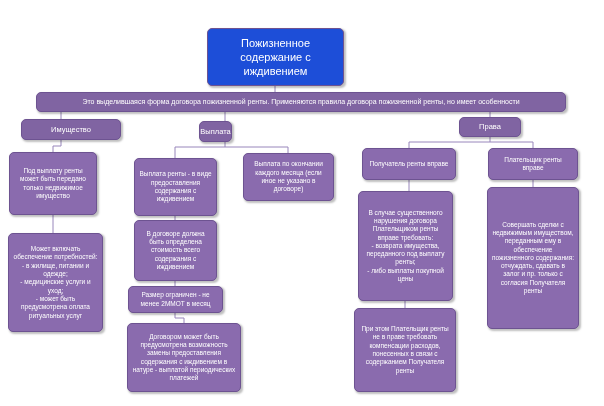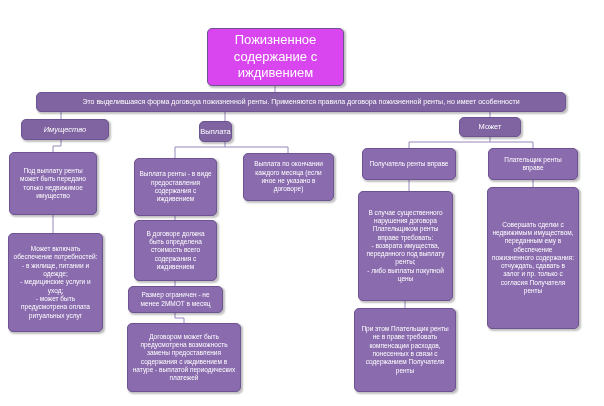--- a/index.html
+++ b/index.html
@@ -8,21 +8,21 @@
     font-family:"Liberation Sans", sans-serif;
   }
   .connectors{position:absolute;left:0;top:0;width:604px;height:406px;pointer-events:none;}
   .node{
     position:absolute;box-sizing:border-box;color:#ffffff;text-align:center;
     display:flex;align-items:center;justify-content:center;
     border-radius:5px;border:1px solid #6d5391;
     box-shadow:1.5px 1.5px 2px rgba(0,0,0,0.25);
     white-space:pre-line;line-height:1.28;
   }
-  .title-box{background:#d946ef;font-size:13px;padding:4px 12px;}
+  .title-box{background:#1d4ed8;font-size:11px;padding:4px 12px;}
   .bar{background:#8064a2;font-size:7px;padding:2px 6px;line-height:1.1;}
   .hdr{background:#8064a2;font-size:7.5px;padding:2px 4px;}
   .leaf{background:#8a6bae;font-size:6.5px;padding:3px 4px;}
 </style>
 </head>
 <body>
 
 <div class="page">
 
   <svg class="connectors" viewBox="0 0 604 406" xmlns="http://www.w3.org/2000/svg">
@@ -43,25 +43,25 @@
       <path d="M409 180 V191"></path>
       <path d="M405 301 V308"></path>
       <path d="M533 180 V187"></path>
     </g>
   </svg>
 
   <div class="node title-box" style="left:207px;top:28px;width:137px;height:58px;">Пожизненное содержание с иждивением</div>
 
   <div class="node bar" style="left:36px;top:92px;width:530px;height:20px;">Это выделившаяся форма договора пожизненной ренты. Применяются правила договора пожизненной ренты, но имеет особенности</div>
 
-  <div class="node hdr" style="left:21px;top:119px;width:88px;height:21px;font-style:italic;">Имущество</div>
+  <div class="node hdr" style="left:21px;top:119px;width:100px;height:21px;">Имущество</div>
 
   <div class="node hdr" style="left:199px;top:121px;width:33px;height:21px;">Выплата</div>
 
-  <div class="node hdr" style="left:459px;top:117px;width:62px;height:20px;">Может</div>
+  <div class="node hdr" style="left:459px;top:117px;width:62px;height:20px;">Права</div>
 
   <div class="node leaf" style="left:9px;top:152px;width:88px;height:63px;">Под выплату ренты может быть передано только недвижимое имущество</div>
 
   <div class="node leaf" style="left:8px;top:233px;width:95px;height:99px;">Может включать обеспечение потребностей:
 - в жилище, питании и одежде;
 - медицинские услуги и уход;
 - может быть предусмотрена оплата ритуальных услуг</div>
 
   <div class="node leaf" style="left:134px;top:158px;width:83px;height:58px;">Выплата ренты - в виде предоставления содержания с иждивением</div>
 

